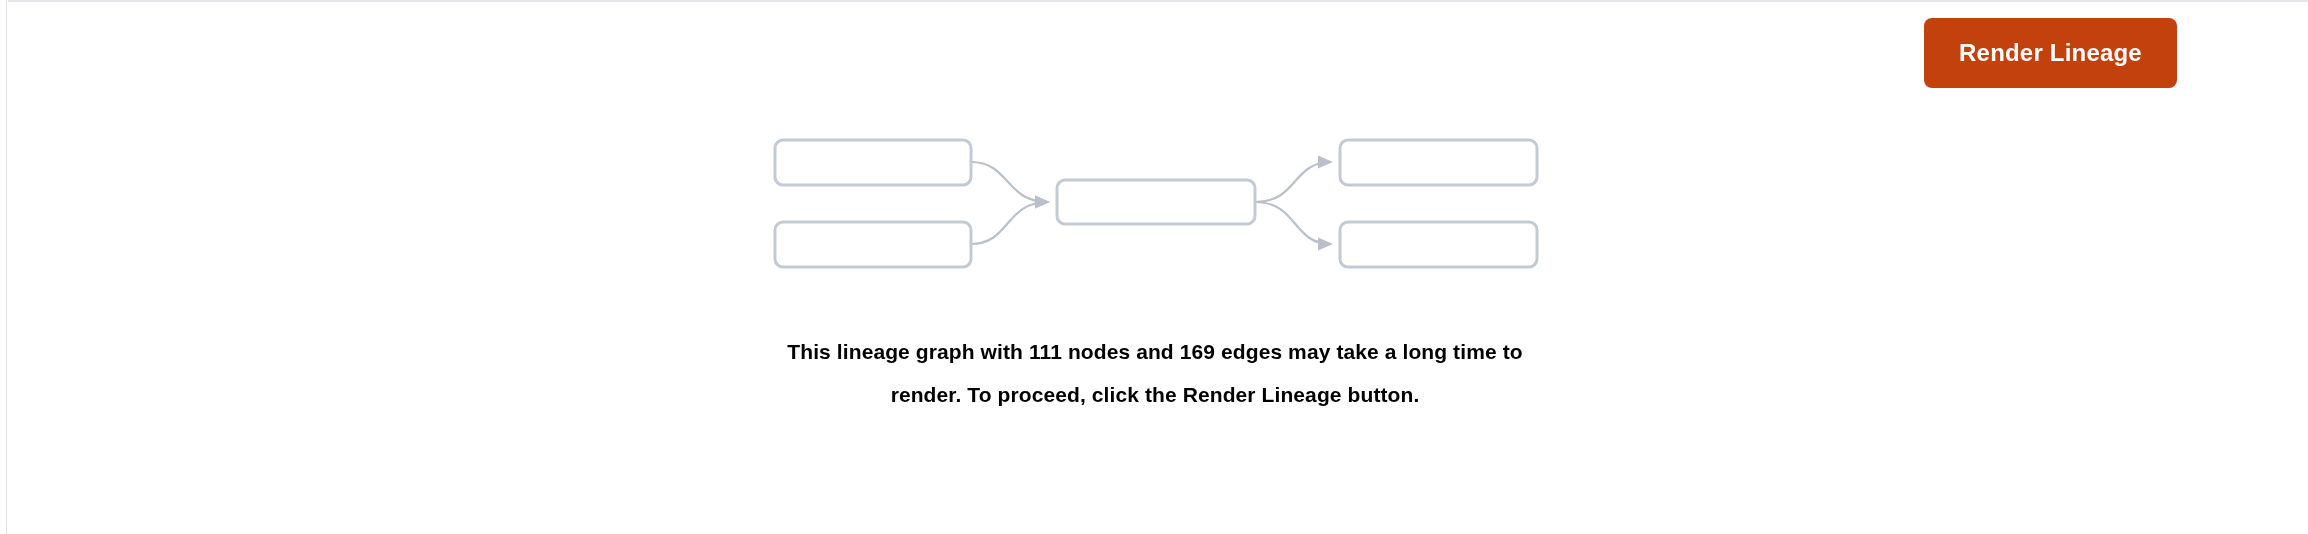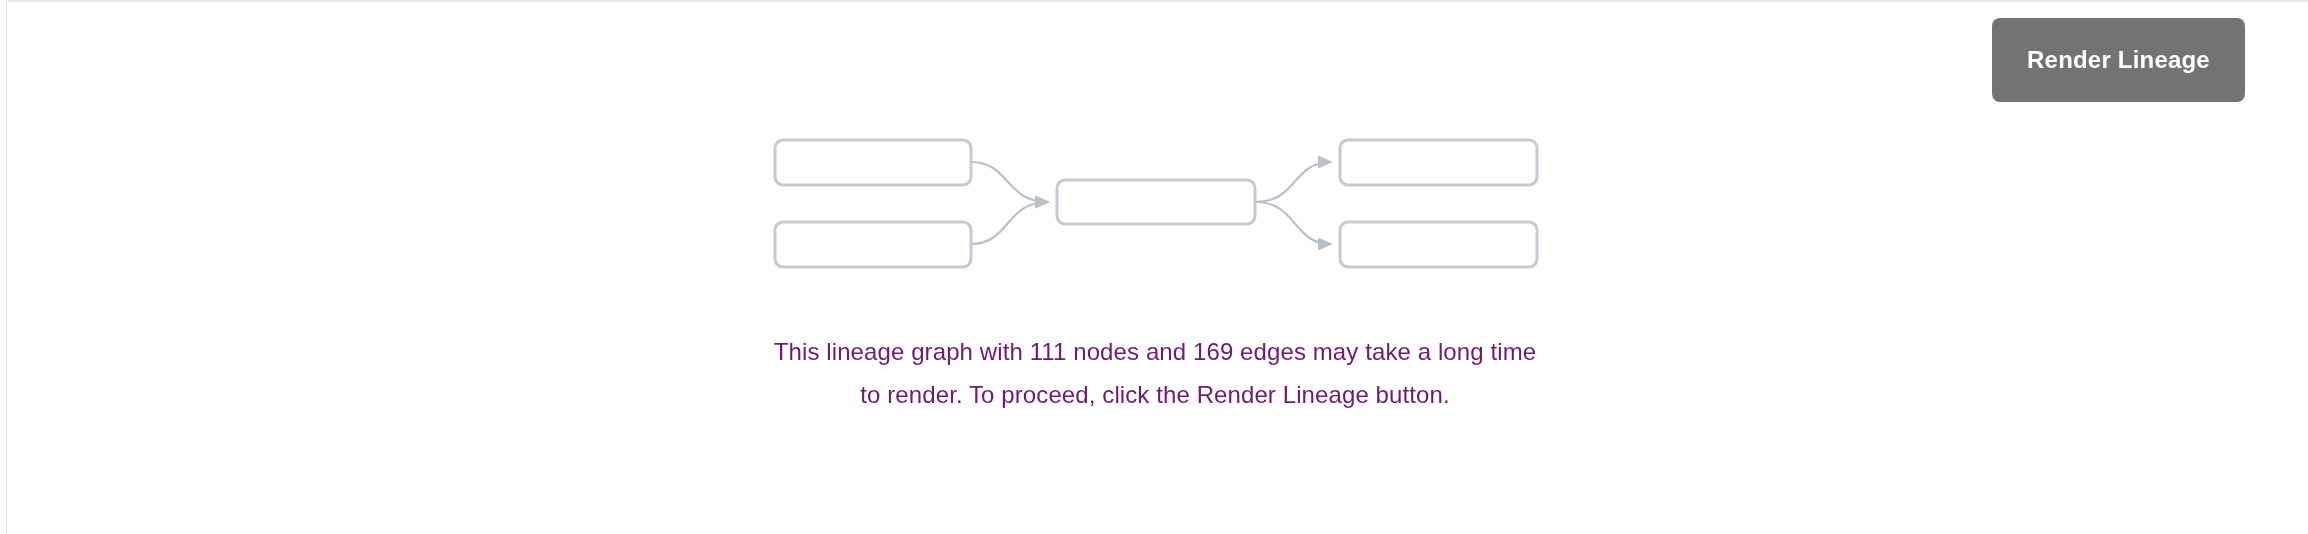--- a/index.html
+++ b/index.html
@@ -36,27 +36,27 @@
     left: 6px;
     top: 0;
     width: 1px;
     height: 534px;
     background: #e3e5e9;
   }
 
   
   .render-button {
     position: absolute;
-    left: 1992px;
+    left: 1924px;
     top: 18px;
     width: 253px;
-    height: 84px;
+    height: 70px;
     border: none;
     border-radius: 8px;
-    background: #737373;
+    background: #c2410c;
     color: #ffffff;
     font-family: "Liberation Sans", sans-serif;
     font-size: 24px;
     font-weight: bold;
     letter-spacing: 0.2px;
     cursor: pointer;
     display: flex;
     align-items: center;
     justify-content: center;
     padding: 0;
@@ -82,24 +82,24 @@
   }
 
   
   .message {
     position: absolute;
     left: 770px;
     top: 330px;
     width: 770px;
     text-align: center;
     font-family: "Liberation Sans", sans-serif;
-    font-size: 24px;
-    font-weight: normal;
+    font-size: 21px;
+    font-weight: bold;
     line-height: 43px;
-    color: #701a75;
+    color: #000000;
     letter-spacing: 0.1px;
   }
 </style>
 </head>
 <body>
 
 <div class="screen">
 
   <div class="panel-top-rule"></div>
   <div class="panel-left-rule"></div>

